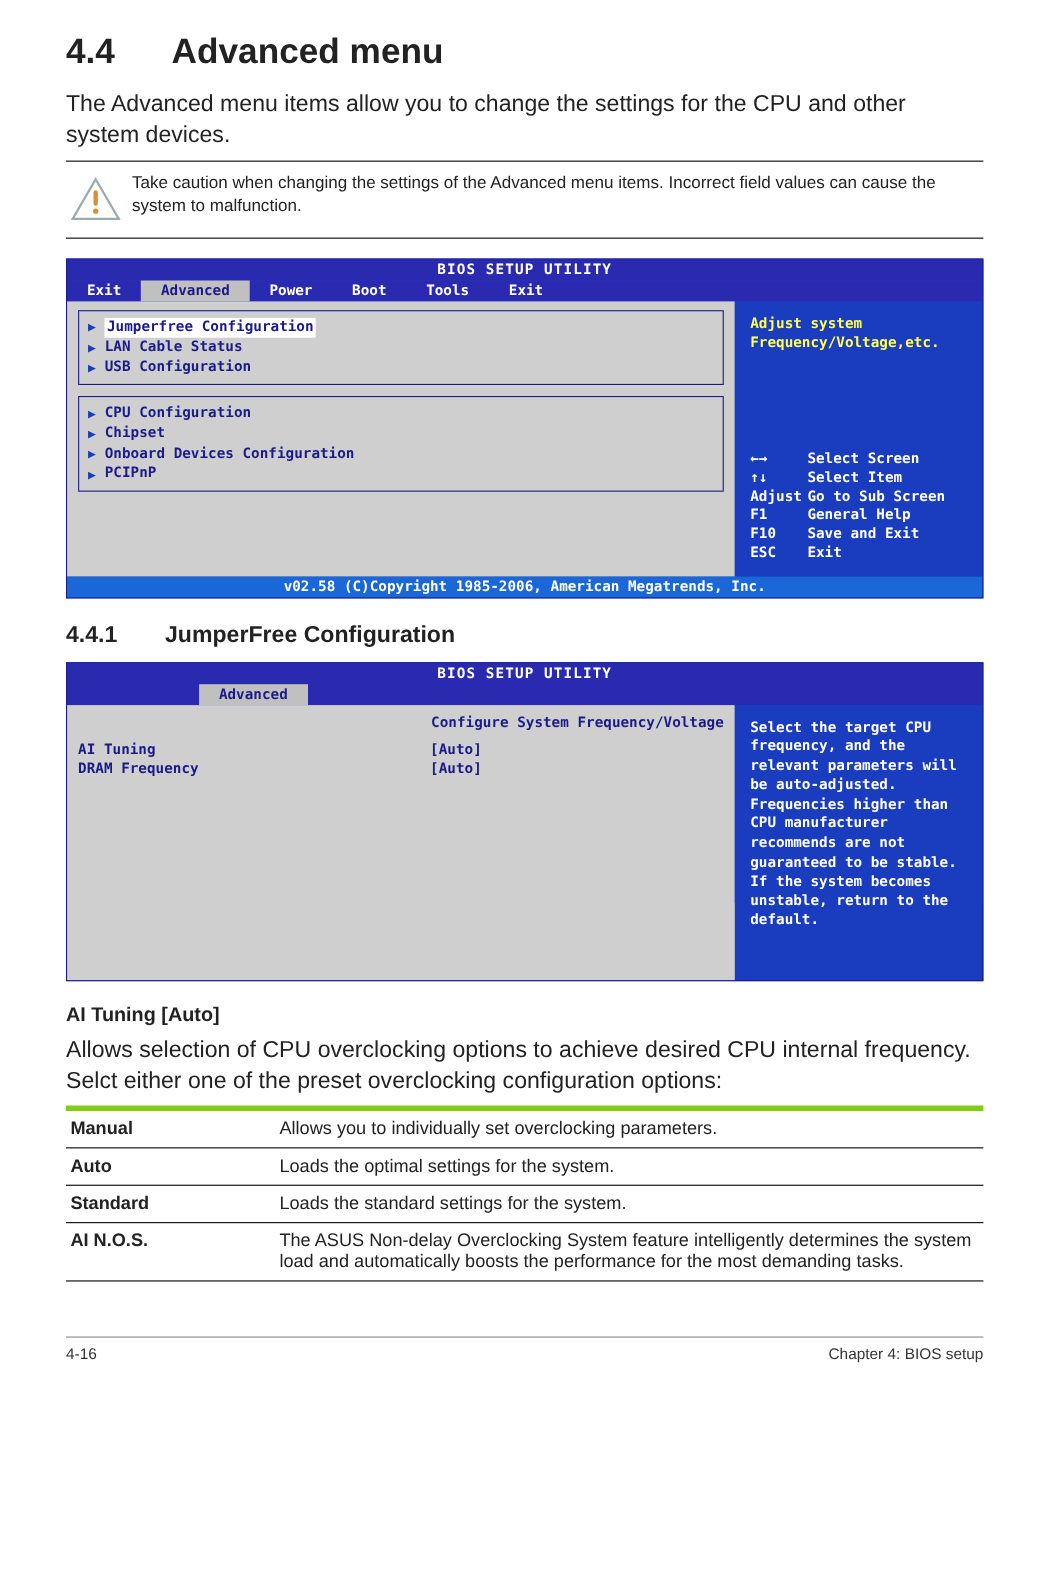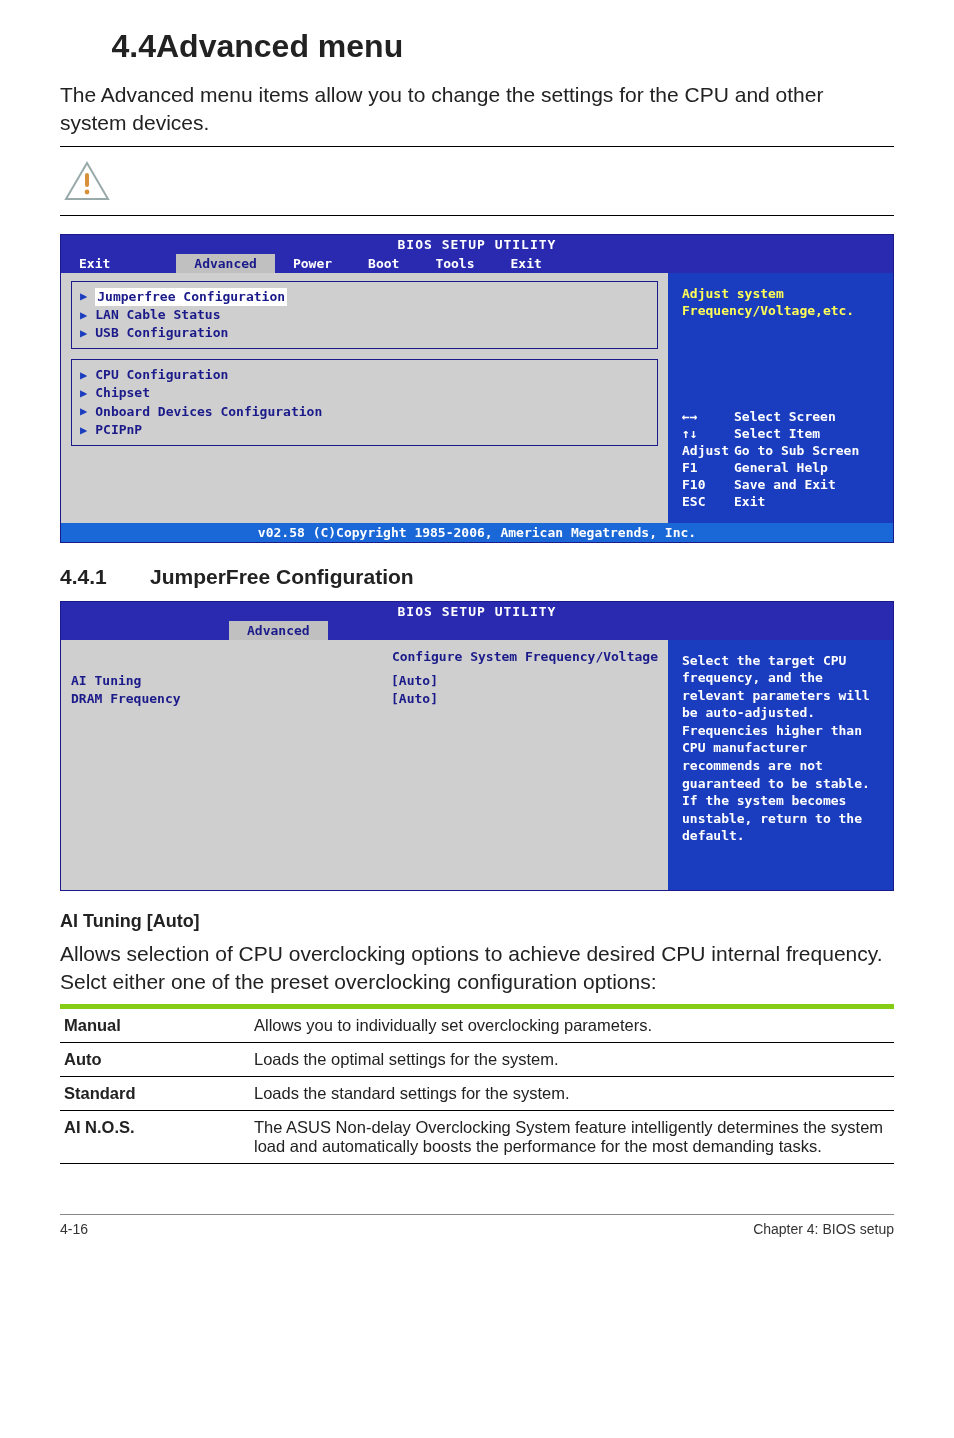--- a/index.html
+++ b/index.html
@@ -1,34 +1,34 @@
 <!DOCTYPE html>
 <html><head>
 <meta charset="utf-8">
 <style>
   
   * { box-sizing: border-box; }
   body { margin: 0; padding: 0; background: #fff; font-family: Arial, Helvetica, sans-serif; color: #222; }
   .page { width: 954px; margin: 0 auto; padding: 20px 60px 20px 60px; }
 
   h1.section-title { font-size: 32px; font-weight: bold; margin: 8px 0 16px 0; }
-  h1.section-title .num { display: inline-block; width: 96px; text-align: right; }
+  h1.section-title .num { display: inline-block; width: 96px; }
   p.body { font-size: 21px; line-height: 1.35; margin: 0 0 8px 0; }
 
   
   .caution-row { display: flex; align-items: flex-start; border-top: 1px solid #000; border-bottom: 1px solid #000; padding: 10px 0; margin: 8px 0 18px 0; }
   .caution-icon { flex: 0 0 60px; padding: 4px 0 0 4px; }
   .caution-text { flex: 1; font-size: 15.5px; line-height: 1.35; }
 
   
   .bios-panel { width: 100%; border: 1px solid #1a1a8a; font-family: "DejaVu Sans Mono", Menlo, Consolas, monospace; font-size: 13px; background: #1a3cbe; }
   .bios-title { background: #2a2ab0; color: #fff; text-align: center; font-weight: bold; padding: 2px 0; letter-spacing: 1px; }
   .bios-tabs { display: flex; background: #2a2ab0; color: #fff; font-weight: bold; }
   .bios-tabs .tab { padding: 2px 18px; }
-  .bios-tabs .tab.sel { background: #c0c0c0; color: #1a1a8a; margin-left: 48px; }
+  .bios-tabs .tab.sel { background: #c0c0c0; color: #1a1a8a; }
   .bios-body { display: flex; }
   .bios-left { flex: 1; background: #cfcfcf; padding: 8px 10px; min-height: 250px; }
   .bios-right { width: 225px; background: #1a3cbe; color: #eaeaea; padding: 12px 14px; display: flex; flex-direction: column; justify-content: space-between; }
   .bios-right .hint { font-weight: bold; color: #ffff55; line-height: 1.35; }
   .bios-right .keys { font-weight: bold; font-size: 13px; line-height: 1.3; }
   .bios-right .keys .row { display: flex; }
   .bios-right .keys .k { width: 52px; color: #fff; }
   .bios-right .keys .d { color: #fff; }
   .bios-left .group { border: 1px solid #1a1a8a; margin: 0 0 10px 0; padding: 6px 8px; }
   .bios-left .item { display: flex; align-items: center; color: #1a1a8a; font-weight: bold; line-height: 1.4; }
@@ -69,20 +69,21 @@
   <p class="body">The Advanced menu items allow you to change the settings for the CPU and other system devices.</p>
 
   <div class="caution-row">
     <div class="caution-icon">
       <svg width="46" height="40" viewBox="0 0 46 40">
         <polygon points="23,2 44,38 2,38" fill="none" stroke="#9aa" stroke-width="2"></polygon>
         <rect x="21" y="12" width="4" height="14" rx="2" fill="#d9903a"></rect>
         <circle cx="23" cy="31" r="2.4" fill="#d9903a"></circle>
       </svg>
     </div>
+    <div class="caution-text">Take caution when changing the settings of the Advanced menu items. Incorrect field values can cause the system to malfunction.</div>
   </div>
 
   <div class="bios-panel">
     <div class="bios-title">BIOS SETUP UTILITY</div>
     <div class="bios-tabs">
       <div class="tab">Exit</div>
       <div class="tab sel">Advanced</div>
       <div class="tab">Power</div>
       <div class="tab">Boot</div>
       <div class="tab">Tools</div>

